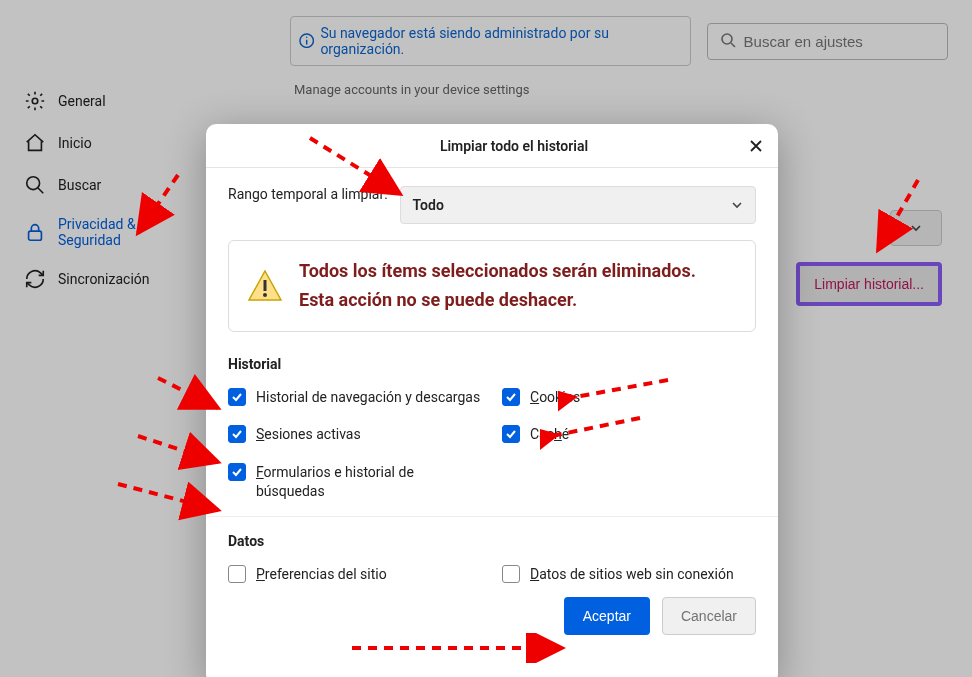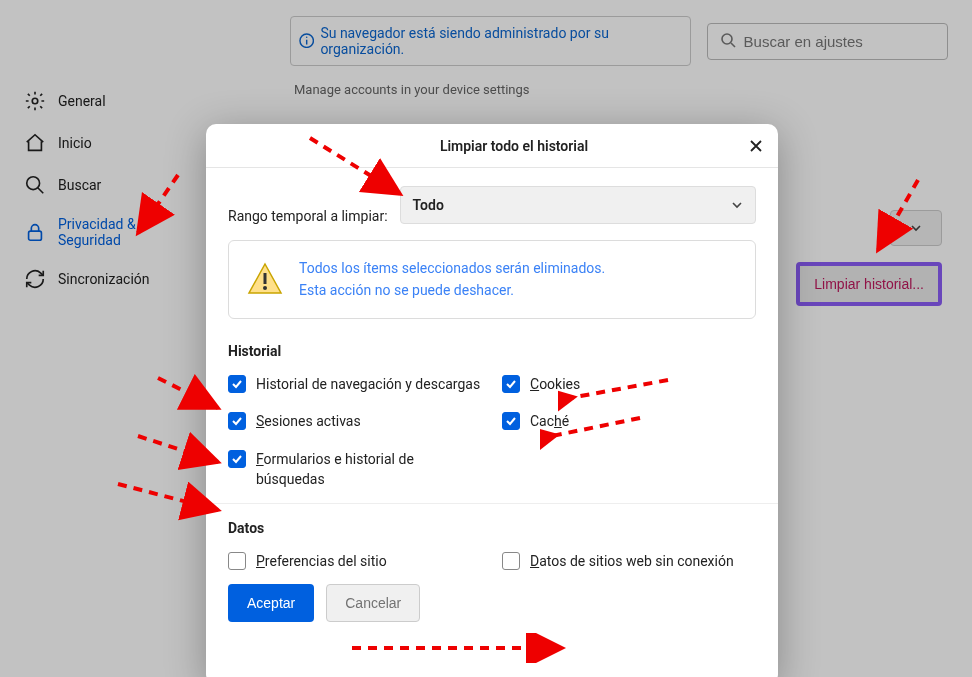--- a/index.html
+++ b/index.html
@@ -140,21 +140,21 @@
   position: absolute;
   right: 10px; top: 10px;
   width: 24px; height: 24px;
   display: flex;
   align-items: center; justify-content: center;
   cursor: pointer;
 }
 .dialog-body { padding: 18px 22px 12px 22px; }
 .range-row {
   display: flex;
-  align-items: flex-end;
+  align-items: flex-start;
   gap: 12px;
   margin-bottom: 16px;
 }
 .range-label { white-space: nowrap; }
 .range-select {
   flex: 1;
   border: 1px solid #ddd;
   background: #f0f0f0;
   border-radius: 4px;
   padding: 10px 12px;
@@ -168,21 +168,21 @@
   border-radius: 6px;
   padding: 16px 18px;
   display: flex;
   gap: 16px;
   align-items: center;
   margin-bottom: 24px;
 }
 .warn-box .tri {
   width: 36px; height: 36px; flex-shrink: 0;
 }
-.warn-box p { line-height: 1.6; font-size: 14px; color: #3b82f6; }
+.warn-box p { line-height: 1.6; font-size: 18px; color: #7f1d1d; font-weight: bold; }
 
 .section-h { font-weight: 700; margin-bottom: 16px; font-size: 14px; }
 .options {
   display: grid;
   grid-template-columns: 1fr 1fr;
   gap: 0px 20px;
 }
 .left-col { display: flex; flex-direction: column; gap: 18px; }
 .right-col { display: flex; flex-direction: column; gap: 18px; }
 .opt {
@@ -205,20 +205,21 @@
   border-color: #0060df;
 }
 .cb.checked svg { display: block; }
 .cb svg { display: none; width: 12px; height: 12px; }
 .underline-char { text-decoration: underline; }
 
 .dialog-sep { border: none; border-top: 1px solid #eee; margin: 14px -22px 16px -22px; }
 
 .footer {
   display: flex;
+  justify-content: flex-end;
   gap: 12px;
   padding: 0 22px 18px 22px;
 }
 .btn {
   padding: 10px 18px;
   border-radius: 4px;
   font-size: 14px;
   cursor: pointer;
   border: 1px solid transparent;
 }

